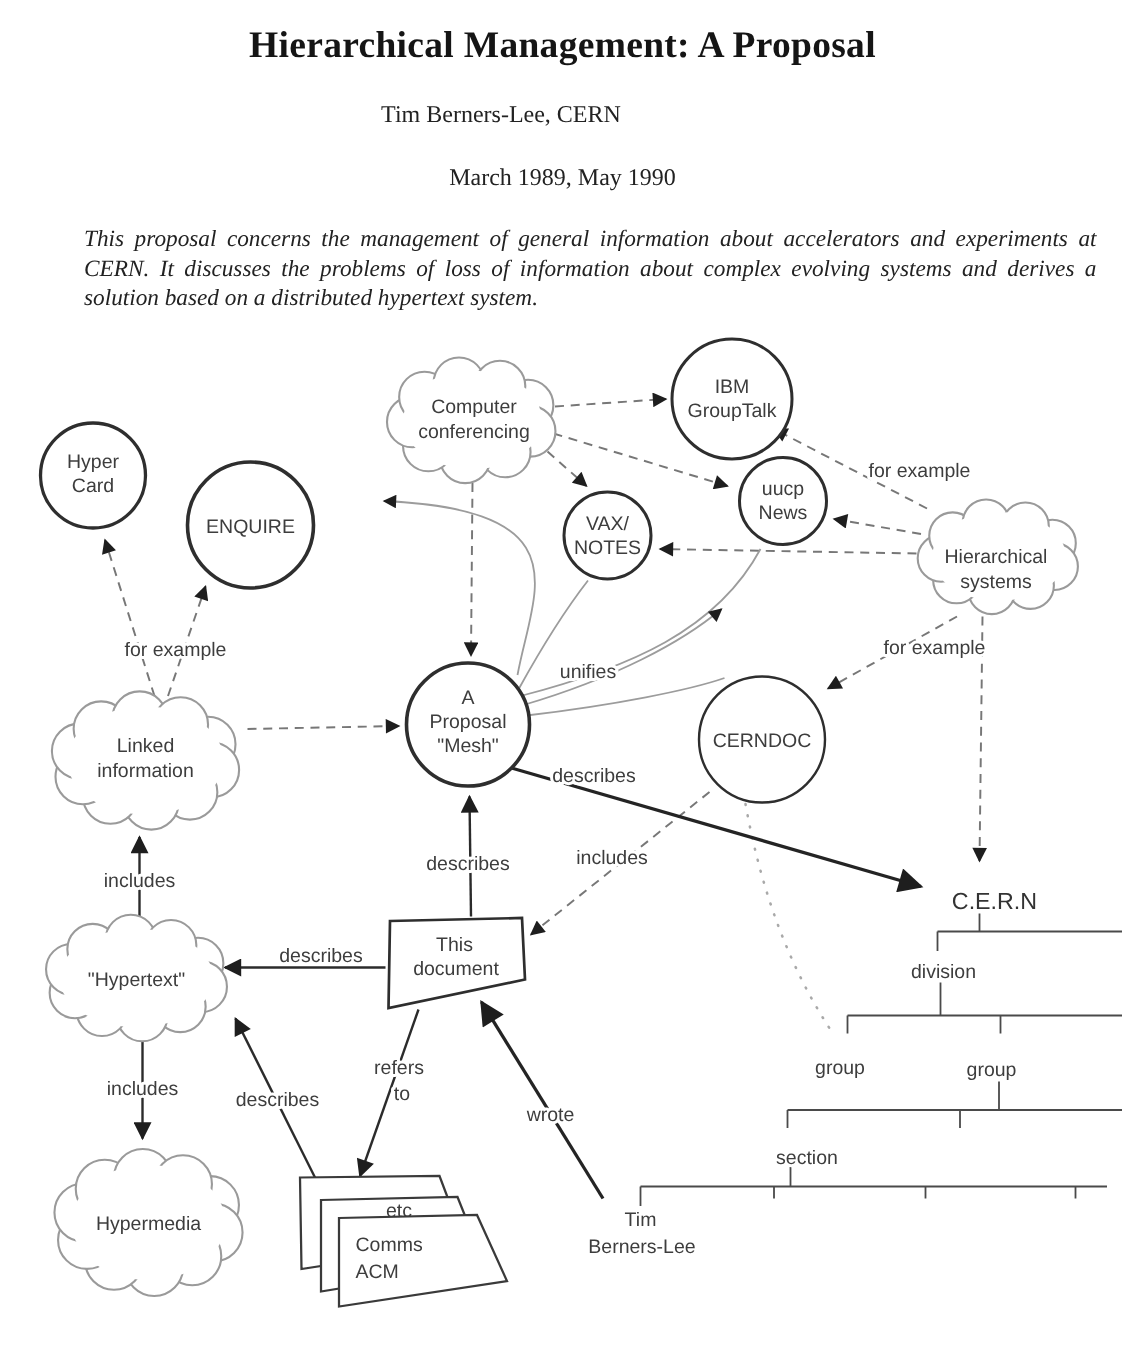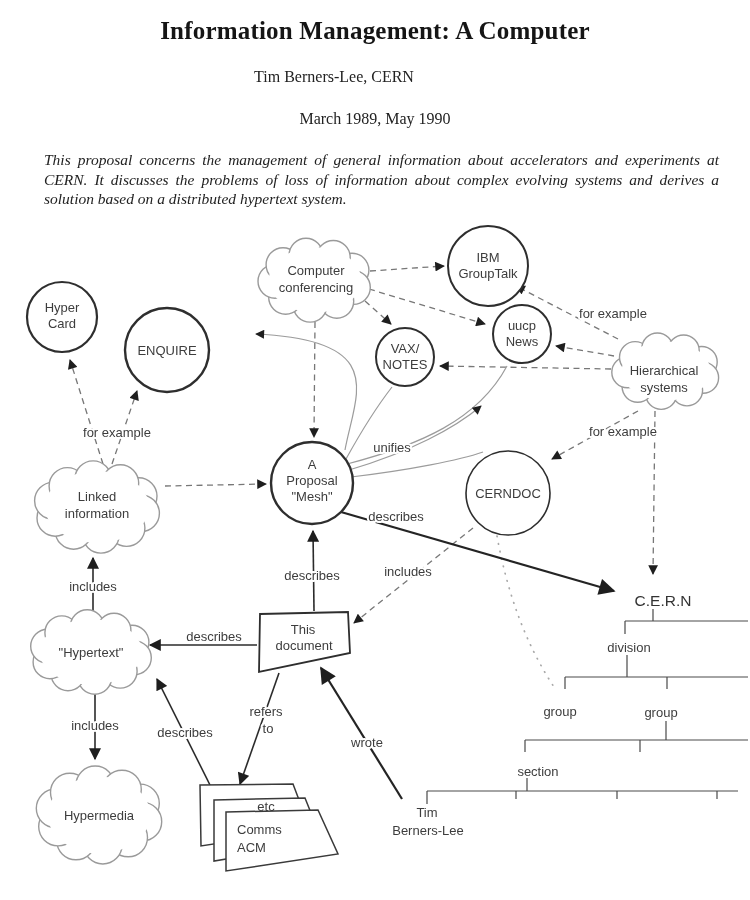--- a/index.html
+++ b/index.html
@@ -2,21 +2,21 @@
 <html><head>
 <meta charset="utf-8">
 <style>
   html,body{margin:0;padding:0;background:#fff;}
   #page{position:relative;width:750px;height:900px;background:#fff;overflow:hidden;
         font-family:"Liberation Serif",serif;color:#1e1e1e;}
   .title{position:absolute;top:17px;left:0;width:750px;text-align:center;
          font-weight:bold;font-size:25px;letter-spacing:.2px;color:#151515;}
   .author{position:absolute;top:68px;left:0;width:668px;text-align:center;font-size:16px;color:#222;}
   .date{position:absolute;top:110px;left:0;width:750px;text-align:center;font-size:16px;color:#222;}
-  .abstract{position:absolute;top:150px;left:44px;width:675px;margin:0;
+  .abstract{position:absolute;top:150px;left:56px;width:675px;margin:0;
             font-style:italic;font-size:15.5px;line-height:19.5px;text-align:justify;color:#222;}
   svg{position:absolute;top:0;left:0;}
   .dash{stroke:#777;stroke-width:1.3;fill:none;stroke-dasharray:6 4.5;}
   .dot{stroke:#a9a9a9;stroke-width:1.7;fill:none;stroke-dasharray:.6 7;stroke-linecap:round;}
   .solid{stroke:#2b2b2b;stroke-width:1.6;fill:none;}
   .solid2{stroke:#242424;stroke-width:2.2;fill:none;}
   .curve{stroke:#9c9c9c;stroke-width:1.2;fill:none;}
   .tree{stroke:#4a4a4a;stroke-width:1.2;fill:none;}
   .node{fill:#fff;stroke:#2e2e2e;}
   .sw24{stroke-width:2.4}.sw22{stroke-width:2.2}.sw20{stroke-width:2}.sw16{stroke-width:1.6}.sw18{stroke-width:1.8}
@@ -25,21 +25,21 @@
   .cloudfill{fill:#fff;stroke:none;}
   text{font-family:"Liberation Sans",sans-serif;font-size:13px;fill:#3d3d3d;text-anchor:middle;}
   text.elabel{paint-order:stroke;stroke:#fff;stroke-width:4px;stroke-linejoin:round;}
   text.cern{font-size:15.5px;fill:#333;}
   text.start{text-anchor:start;}
 </style>
 </head>
 <body>
 
 <div id="page">
-  <div class="title">Information Management: A Computer</div>
+  <div class="title">Hierarchical Management: A Proposal</div>
   <div class="author">Tim Berners-Lee, CERN</div>
   <div class="date">March 1989, May 1990</div>
   <p class="abstract">This proposal concerns the management of general information about accelerators and experiments at CERN. It discusses the problems of loss of information about complex evolving systems and derives a solution based on a distributed hypertext system.</p>
 
   <svg width="750" height="900" viewBox="0 0 750 900">
     <defs>
       <marker id="ah" viewBox="0 0 10 10" refX="9" refY="5" markerWidth="8.5" markerHeight="7.5" orient="auto">
         <path d="M0,0 L10,5 L0,10 z" fill="#1e1e1e"></path>
       </marker>
     </defs>

